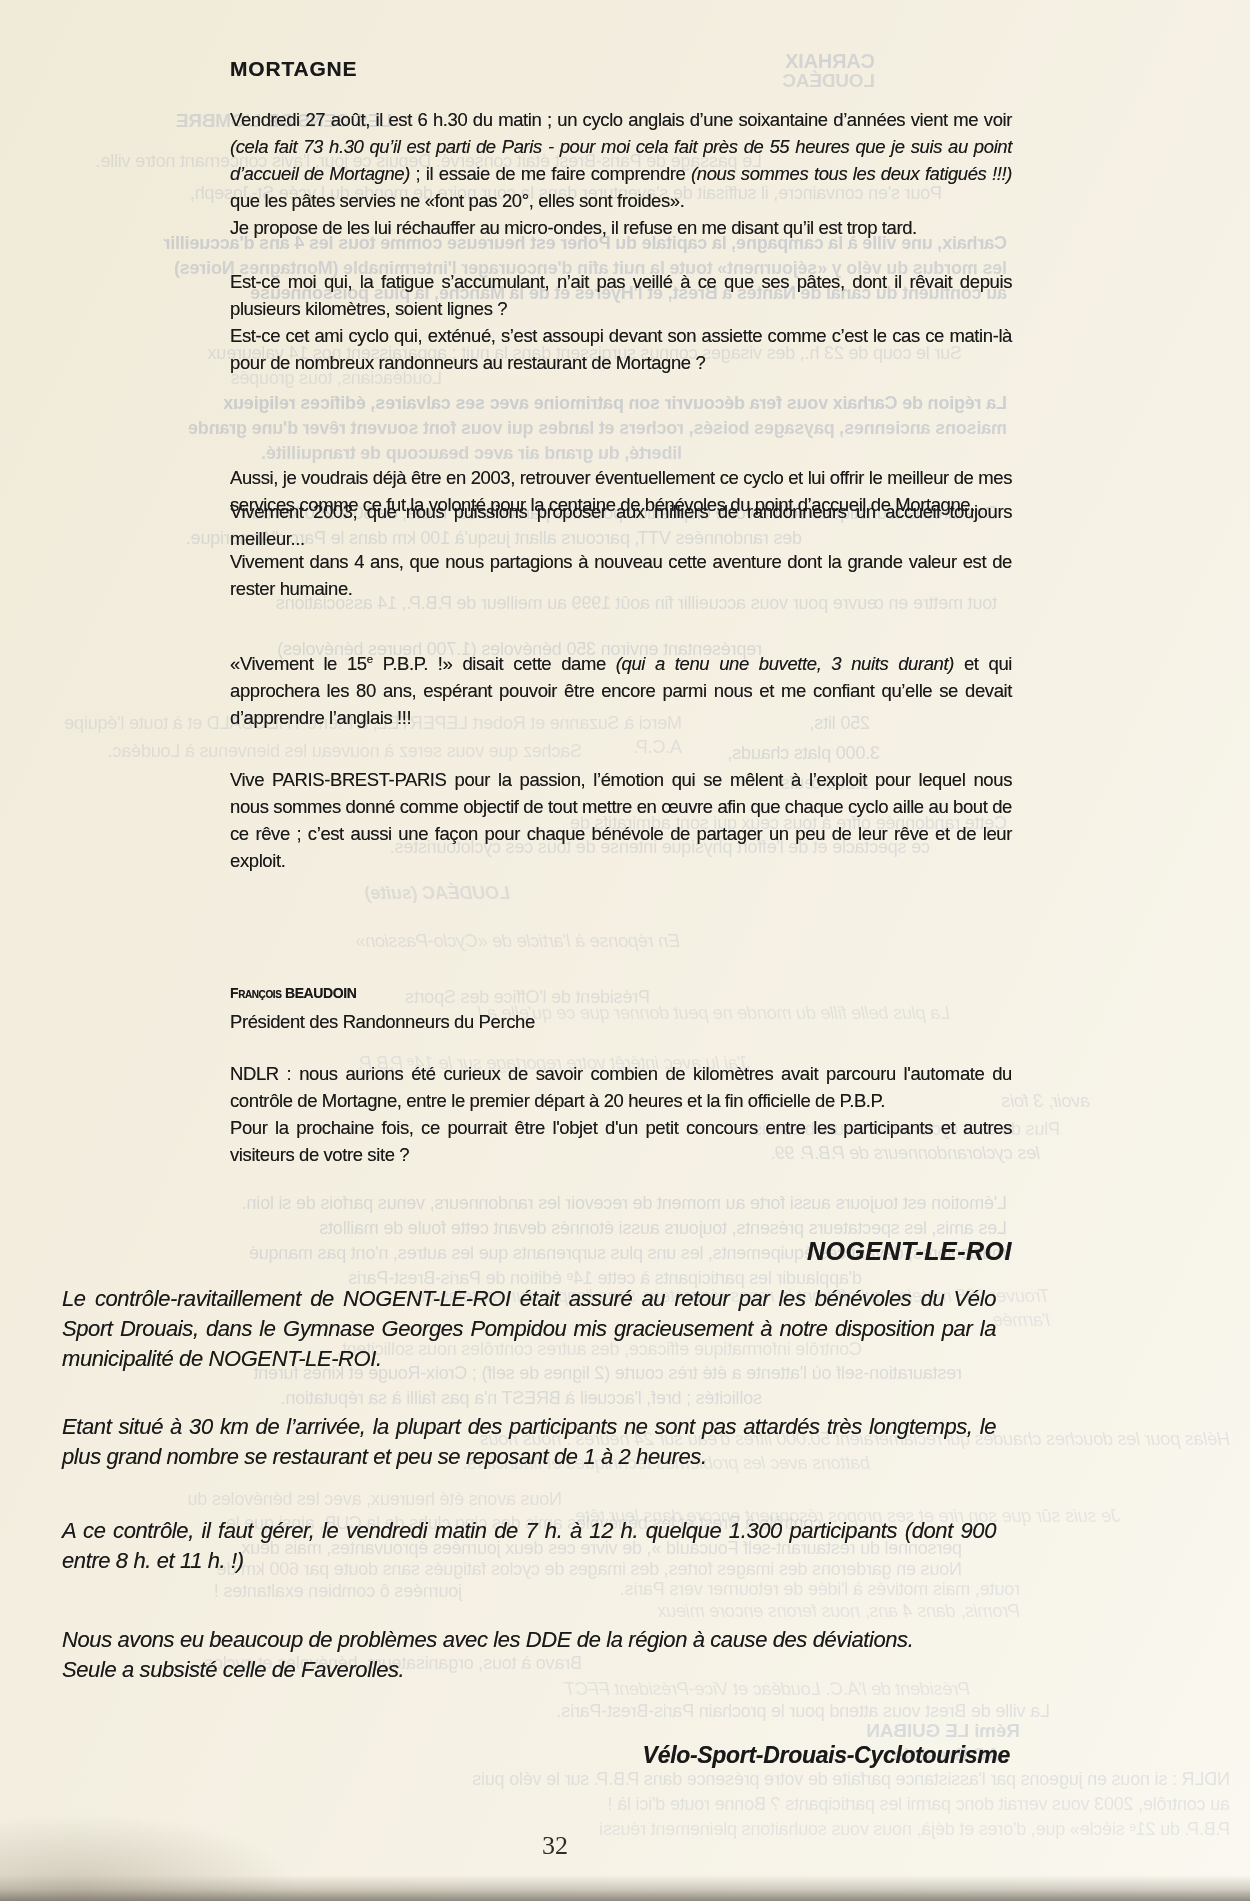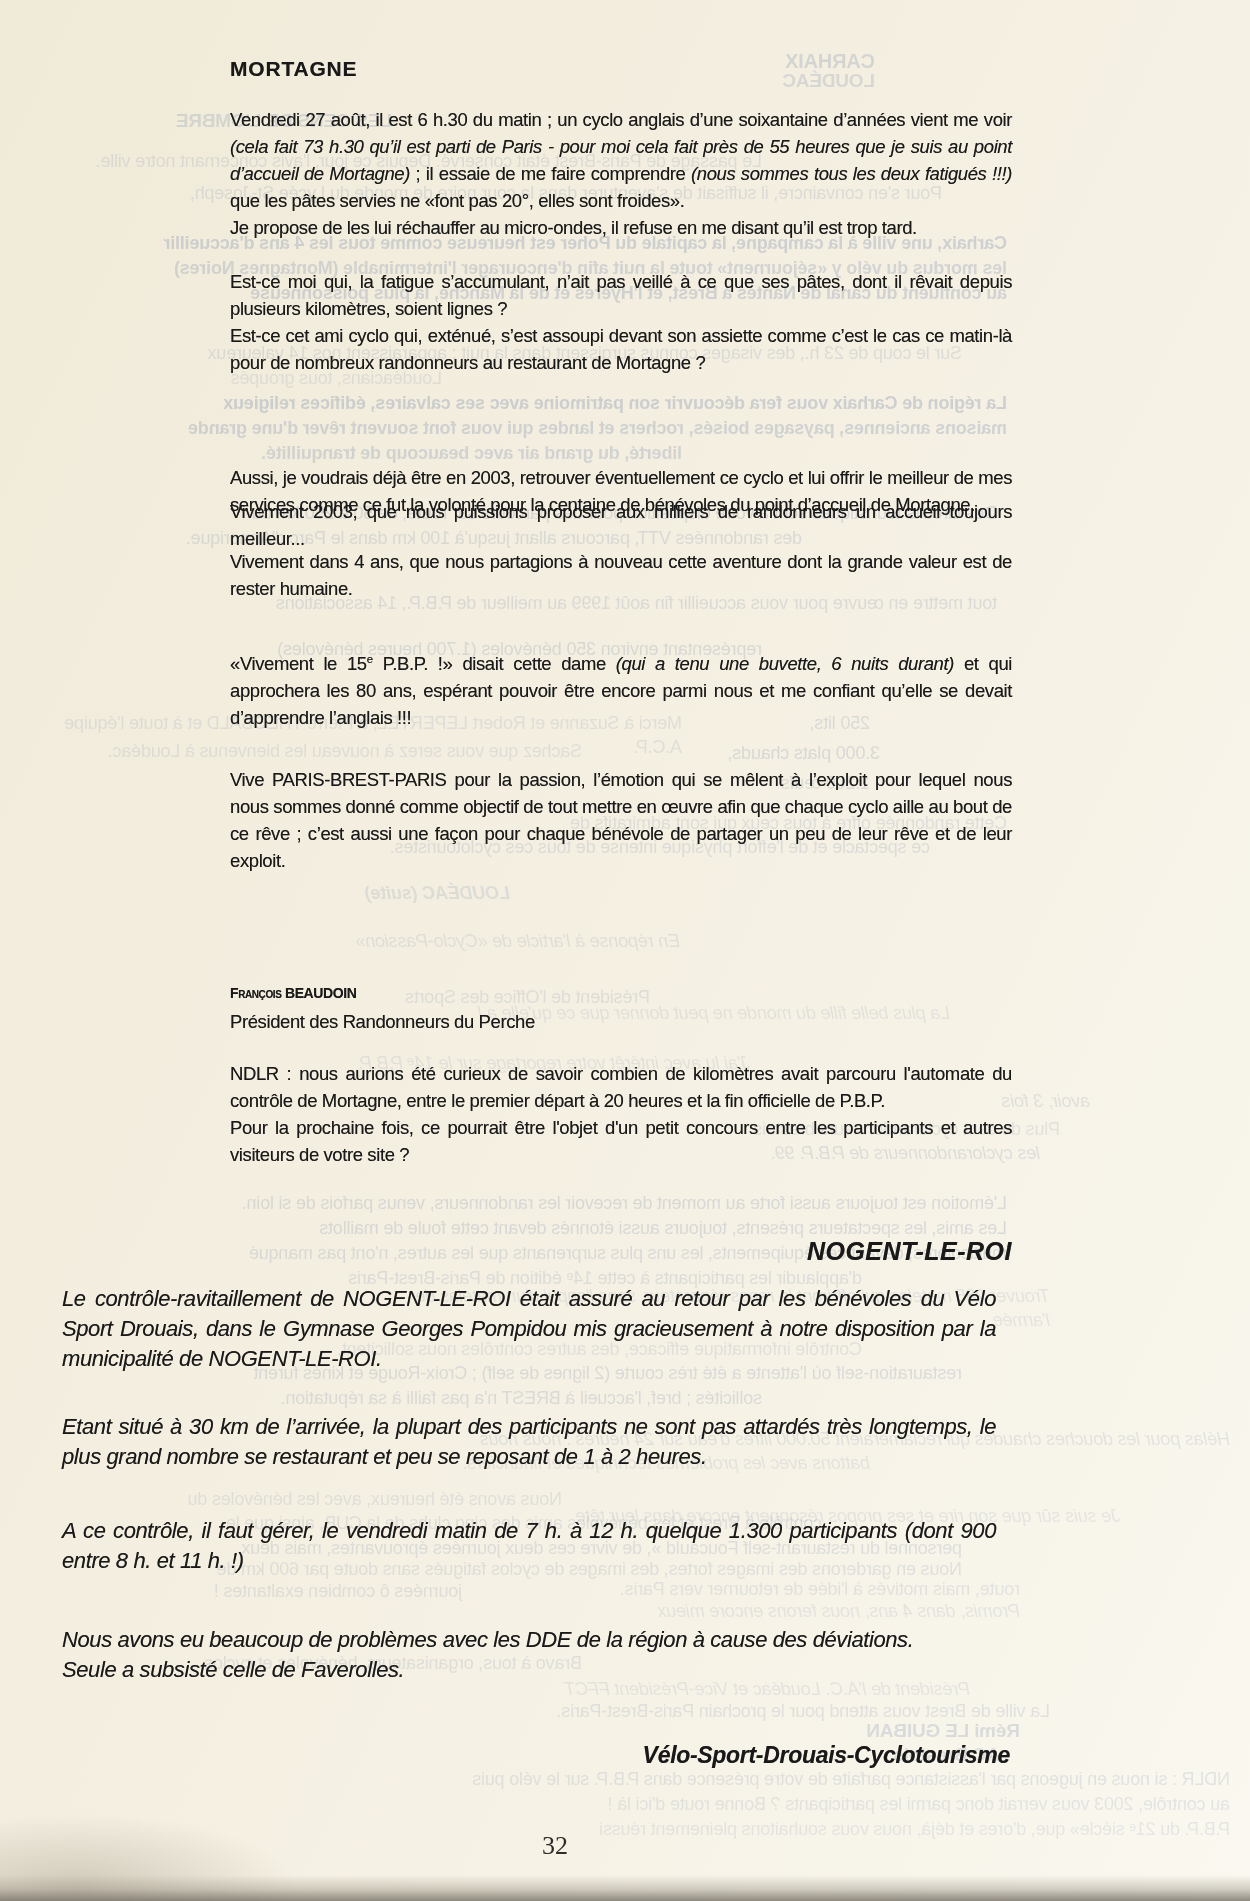--- a/index.html
+++ b/index.html
@@ -148,21 +148,21 @@
       <div class="bleed" style="left: 350px; top: 1818px; width: 880px; font-size: 18px; opacity: 0.18;">P.B.P. du 21ᵉ siècle» que, d'ores et déjà, nous vous souhaitons pleinement réussi</div>
     </div>
 
   <div class="blk" id="mort-heading">MORTAGNE</div>
 
   <div class="blk" id="p1"><span>Vendredi 27 août, il est 6 h.30 du matin ; un cyclo anglais d’une soixantaine d’années vient me voir </span><span class="it">(cela fait 73 h.30 qu’il est parti de Paris - pour moi cela fait près de 55 heures que je suis au point d’accueil de Mortagne)</span><span> ; il essaie de me faire comprendre </span><span class="it">(nous sommes tous les deux fatigués !!!)</span><span> que les pâtes servies ne «font pas 20°, elles sont froides».</span><br><span>Je propose de les lui réchauffer au micro-ondes, il refuse en me disant qu’il est trop tard.</span></div>
   <div class="blk" id="p2"><span>Est-ce moi qui, la fatigue s’accumulant, n’ait pas veillé à ce que ses pâtes, dont il rêvait depuis plusieurs kilomètres, soient lignes ?</span><br><span>Est-ce cet ami cyclo qui, exténué, s’est assoupi devant son assiette comme c’est le cas ce matin-là pour de nombreux randonneurs au restaurant de Mortagne ?</span></div>
   <div class="blk" id="p3"><span>Aussi, je voudrais déjà être en 2003, retrouver éventuellement ce cyclo et lui offrir le meilleur de mes services comme ce fut la volonté pour la centaine de bénévoles du point d’accueil de Mortagne.</span></div>
   <div class="blk" id="p4"><span>Vivement 2003, que nous puissions proposer aux milliers de randonneurs un accueil toujours meilleur...</span></div>
   <div class="blk" id="p5"><span>Vivement dans 4 ans, que nous partagions à nouveau cette aventure dont la grande valeur est de rester humaine.</span></div>
-  <div class="blk" id="p6"><span>«Vivement le 15</span><span class="sp">e</span><span> P.B.P. !» disait cette dame </span><span class="it">(qui a tenu une buvette, 6 nuits durant)</span><span> et qui approchera les 80 ans, espérant pouvoir être encore parmi nous et me confiant qu’elle se devait d’apprendre l’anglais !!!</span></div>
+  <div class="blk" id="p6"><span>«Vivement le 15</span><span class="sp">e</span><span> P.B.P. !» disait cette dame </span><span class="it">(qui a tenu une buvette, 3 nuits durant)</span><span> et qui approchera les 80 ans, espérant pouvoir être encore parmi nous et me confiant qu’elle se devait d’apprendre l’anglais !!!</span></div>
   <div class="blk" id="p7"><span>Vive PARIS-BREST-PARIS pour la passion, l’émotion qui se mêlent à l’exploit pour lequel nous nous sommes donné comme objectif de tout mettre en œuvre afin que chaque cyclo aille au bout de ce rêve ; c’est aussi une façon pour chaque bénévole de partager un peu de leur rêve et de leur exploit.</span></div>
 
   <div class="blk" id="sig-name"><span class="bd sc">François </span><span class="bd">BEAUDOIN</span></div>
   <div class="blk" id="sig-title">Président des Randonneurs du Perche</div>
 
   <div class="blk" id="ndlr"><span>NDLR : nous aurions été curieux de savoir combien de kilomètres avait parcouru l'automate du contrôle de Mortagne, entre le premier départ à 20 heures et la fin officielle de P.B.P.</span><br><span>Pour la prochaine fois, ce pourrait être l'objet d'un petit concours entre les participants et autres visiteurs de votre site ?</span></div>
 
   <div class="blk" id="nogent-heading">NOGENT-LE-ROI</div>
 
   <div class="iblk" id="ip1"><span>Le contrôle-ravitaillement de NOGENT-LE-ROI était assuré au retour par les bénévoles du Vélo Sport Drouais, dans le Gymnase Georges Pompidou mis gracieusement à notre disposition par la municipalité de NOGENT-LE-ROI.</span></div>

